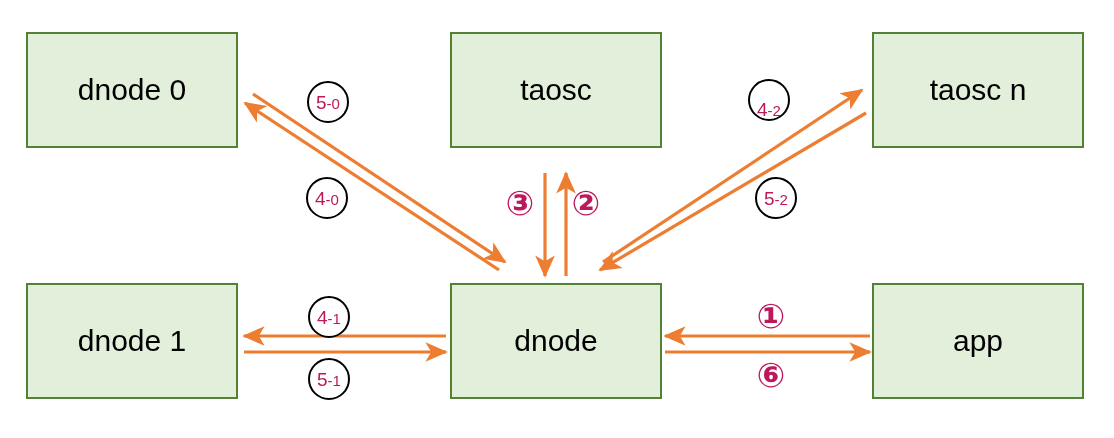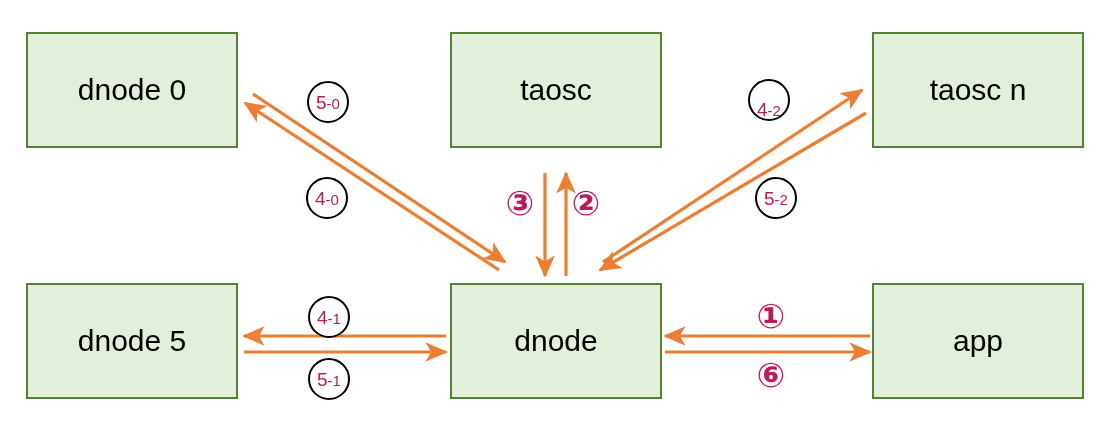--- a/index.html
+++ b/index.html
@@ -54,21 +54,21 @@
   <div class="node" style="left:26px;top:32px;width:212px;height:116px;">
     <span class="lbl">dnode 0</span>
   </div>
   <div class="node" style="left:450px;top:32px;width:212px;height:116px;">
     <span class="lbl">taosc</span>
   </div>
   <div class="node" style="left:872px;top:32px;width:212px;height:116px;">
     <span class="lbl">taosc n</span>
   </div>
   <div class="node" style="left:26px;top:283px;width:212px;height:116px;">
-    <span class="lbl">dnode 5</span>
+    <span class="lbl">dnode 1</span>
   </div>
   <div class="node" style="left:450px;top:283px;width:212px;height:116px;">
     <span class="lbl">dnode</span>
   </div>
   <div class="node" style="left:872px;top:283px;width:212px;height:116px;">
     <span class="lbl">app</span>
   </div>
 
   <div class="badge pair" style="left:307px;top:81px;">
     <span class="btxt"><span>5</span><span class="sub">-0</span></span>

